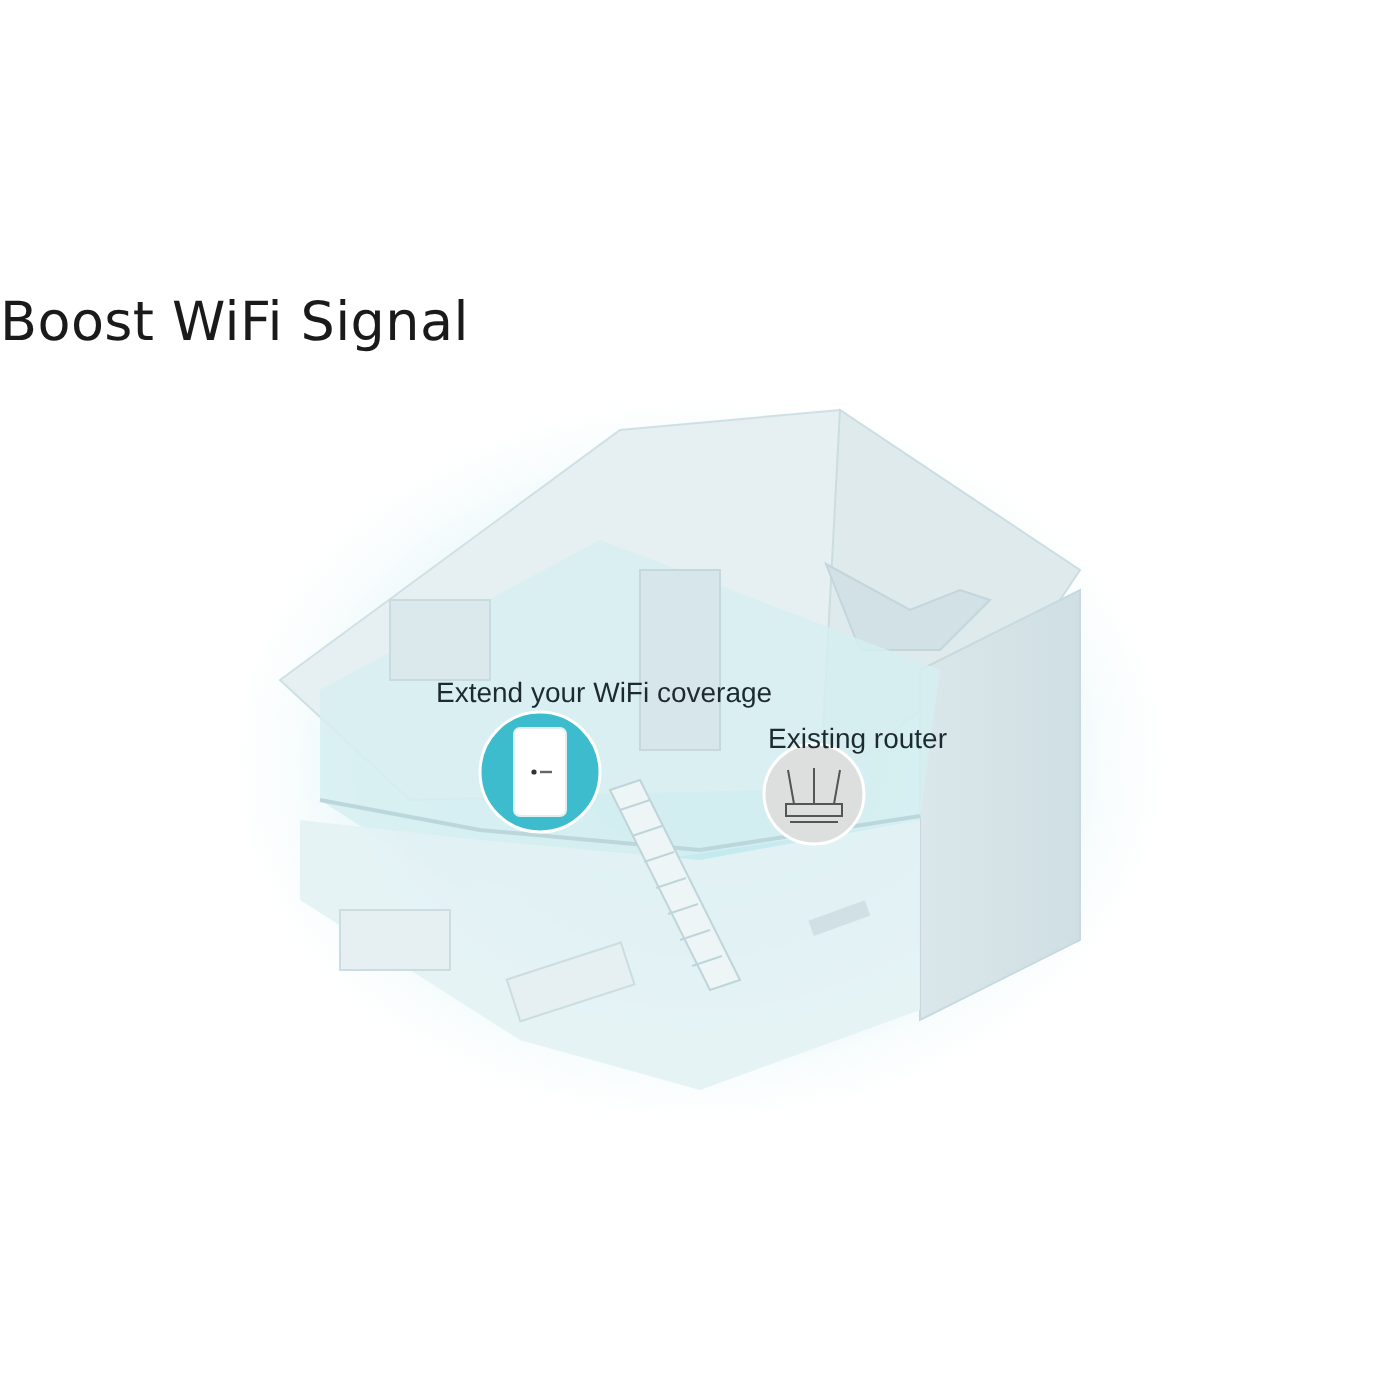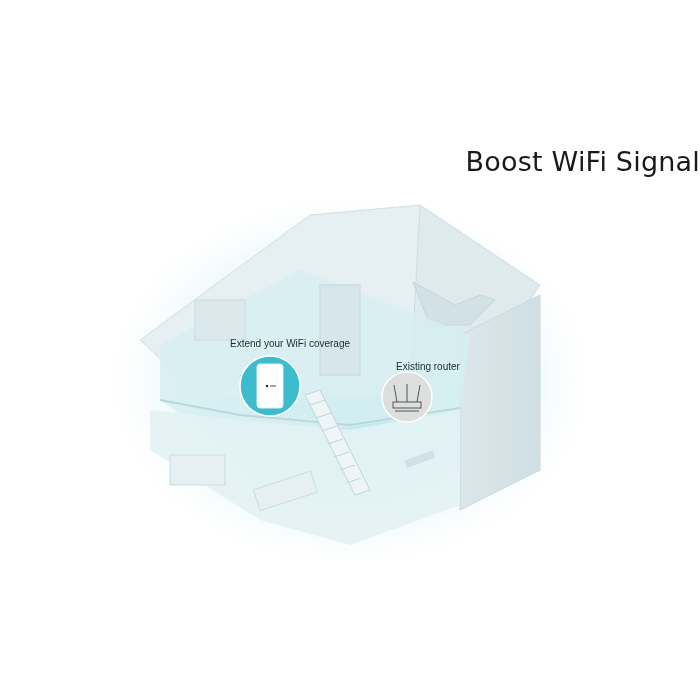--- a/index.html
+++ b/index.html
@@ -1,19 +1,19 @@
 <!DOCTYPE html>
 <html><head>
 <meta charset="utf-8">
 <style>
   html, body { margin:0; padding:0; background:#ffffff; }
   body { width:700px; height:700px; position:relative; overflow:hidden; font-family:"Liberation Sans", sans-serif; }
-  .title { position:absolute; top:146px; left:0; width:700px; text-align:right; font-size:27px; color:#1a1a1a; letter-spacing:0.2px; font-family:"DejaVu Sans", sans-serif; font-weight:400; }
+  .title { position:absolute; top:146px; left:0; width:700px; text-align:left; font-size:27px; color:#1a1a1a; letter-spacing:0.2px; font-family:"DejaVu Sans", sans-serif; font-weight:400; }
   .scene { position:absolute; left:0; top:0; width:700px; height:700px; }
-  .label { position:absolute; font-size:10px; color:#1d2b30; white-space:nowrap; font-family:"Liberation Sans", sans-serif;margin-left:12px; }
+  .label { position:absolute; font-size:14px; color:#1d2b30; white-space:nowrap; font-family:"Liberation Sans", sans-serif; }
   .lbl-ext { left:218px; top:338px; }
   .lbl-rtr { left:384px; top:361px;text-align:right; }
 </style>
 </head>
 <body>
 
 <div class="title">Boost WiFi Signal</div>
 
 <svg class="scene" viewBox="0 0 700 700" xmlns="http://www.w3.org/2000/svg">
   <defs>

